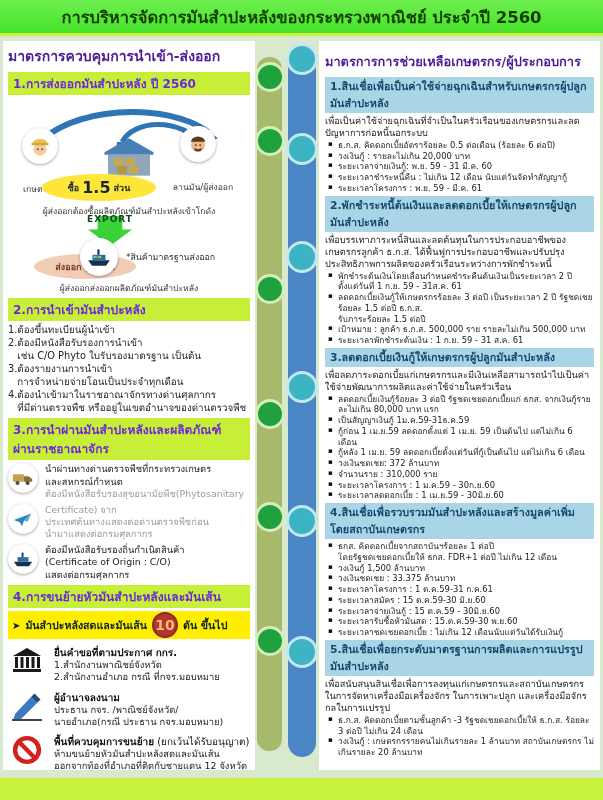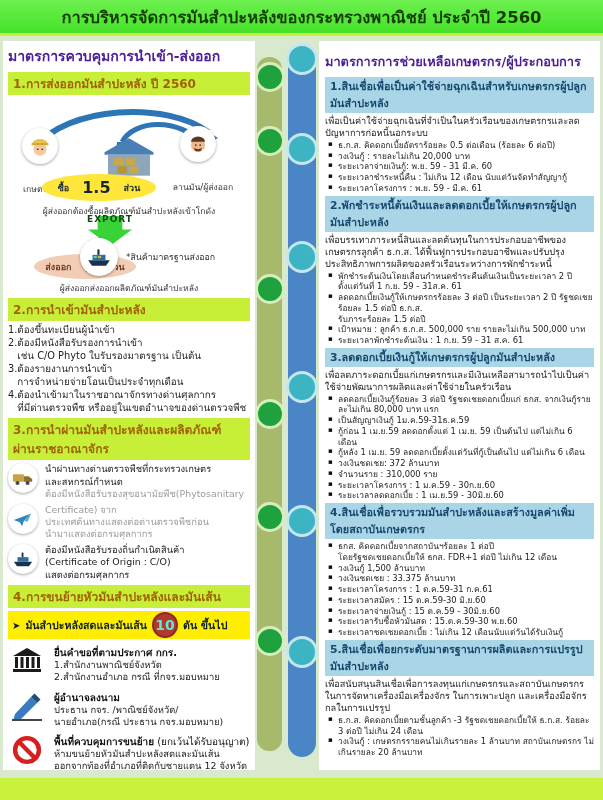--- a/index.html
+++ b/index.html
@@ -21,31 +21,31 @@
   .content{display:flex;align-items:stretch;padding:5px 3px 0 3px;height:734px;box-sizing:border-box;}
   .left-panel{width:252px;flex:none;background:#ffffff;padding:2px 5px;box-sizing:border-box;overflow:hidden;}
   .gutter{width:64px;flex:none;position:relative;}
   .right-panel{flex:1;background:#ffffff;padding:8px 6px;box-sizing:border-box;overflow:hidden;}
 
   .col-header{text-align:left;font-weight:bold;color:#4c1d95;margin:2px 0 5px;}
   .left-panel .col-header{font-size:14px;}
   .right-panel .col-header{font-size:12.8px;}
 
   
-  .sec-bar{background:#c7ef38;font-weight:bold;font-size:12px;color:#a16207;padding:2px 5px;margin:4px 0 3px;}
+  .sec-bar{background:#c7ef38;font-weight:bold;font-size:12px;color:#6d28d9;padding:2px 5px;margin:4px 0 3px;}
   .sec-bar .line2{display:block;}
 
   .diagram{position:relative;height:196px;margin-top:2px;}
   .arrows-svg{position:absolute;left:2px;top:0;}
   .avatar{position:absolute;width:36px;height:36px;border-radius:50%;background:#fff;
     box-shadow:0 1px 3px rgba(0,0,0,.35);display:flex;align-items:center;justify-content:center;}
   .avatar svg{width:26px;height:26px;}
   .diagram-label{position:absolute;font-size:8.6px;color:#333;text-align:center;margin-top:16px;}
   .warehouse{position:absolute;left:92px;top:38px;}
-  .badge-ellipse{position:absolute;border-radius:50%;display:flex;align-items:center;justify-content:center;gap:13px;}
+  .badge-ellipse{position:absolute;border-radius:50%;display:flex;align-items:center;justify-content:center;gap:3px;}
   .badge-buy{left:34px;top:76px;width:114px;height:27px;background:#ffe63a;color:#15262e;}
   .badge-export{left:26px;top:156px;width:102px;height:25px;background:#f2cdb5;color:#6e3a1f;z-index:0;}
   .badge-ellipse .b-small{font-size:9px;font-weight:bold;}
   .badge-ellipse .b-big{font-size:16px;font-weight:bold;}
   .diagram-caption{position:absolute;left:0;width:100%;text-align:center;font-size:8.6px;color:#333;}
   .export-arrow{position:absolute;left:80px;top:118px;width:44px;height:30px;background:#38d437;
     clip-path:polygon(22% 0,78% 0,78% 45%,100% 45%,50% 100%,0 45%,22% 45%);}
   .export-arrow-label{position:absolute;left:68px;top:116px;width:68px;text-align:center;
     font-size:9px;font-weight:bold;color:#14481a;letter-spacing:1px;}
   .ship-circle{position:absolute;left:72px;top:140px;width:38px;height:38px;border-radius:50%;background:#fff;
@@ -59,21 +59,21 @@
   .icon-circle{width:30px;height:30px;border-radius:50%;background:#fff;flex:none;
     box-shadow:0 1px 3px rgba(0,0,0,.35);display:flex;align-items:center;justify-content:center;}
   .icon-circle svg{width:22px;height:22px;}
   .transit-text{font-size:9.4px;line-height:1.32;color:#222;}
   .transit-text .muted{color:#9c9c9c;}
 
   .highlight-bar{background:#ffee00;display:flex;align-items:center;gap:5px;
     font-weight:bold;font-size:10.6px;color:#0d2030;padding:1px 4px;margin:3px 0;}
   .arrow-prefix{font-size:10px;}
   .red-circle{width:26px;height:26px;flex:none;border-radius:50%;background:#b1372f;border:2px solid #8d2a23;
-    color:#5eead4;font-size:14px;font-weight:bold;display:flex;align-items:center;justify-content:center;box-sizing:border-box;}
+    color:#fdba74;font-size:14px;font-weight:bold;display:flex;align-items:center;justify-content:center;box-sizing:border-box;}
 
   .moving-row{display:flex;gap:8px;margin:7px 0;align-items:flex-start;}
   .moving-icon{width:38px;flex:none;display:flex;justify-content:center;}
   .moving-icon svg{width:34px;height:30px;}
   .moving-text{font-size:9.4px;line-height:1.3;color:#222;}
   .moving-text .m-title{font-weight:bold;font-size:10px;color:#111;}
   .moving-text .m-title .m-suffix{font-weight:normal;}
 
   
   .bar-olive{position:absolute;left:2px;top:16px;width:25px;height:694px;background:#a7ba6b;border-radius:12px;}

